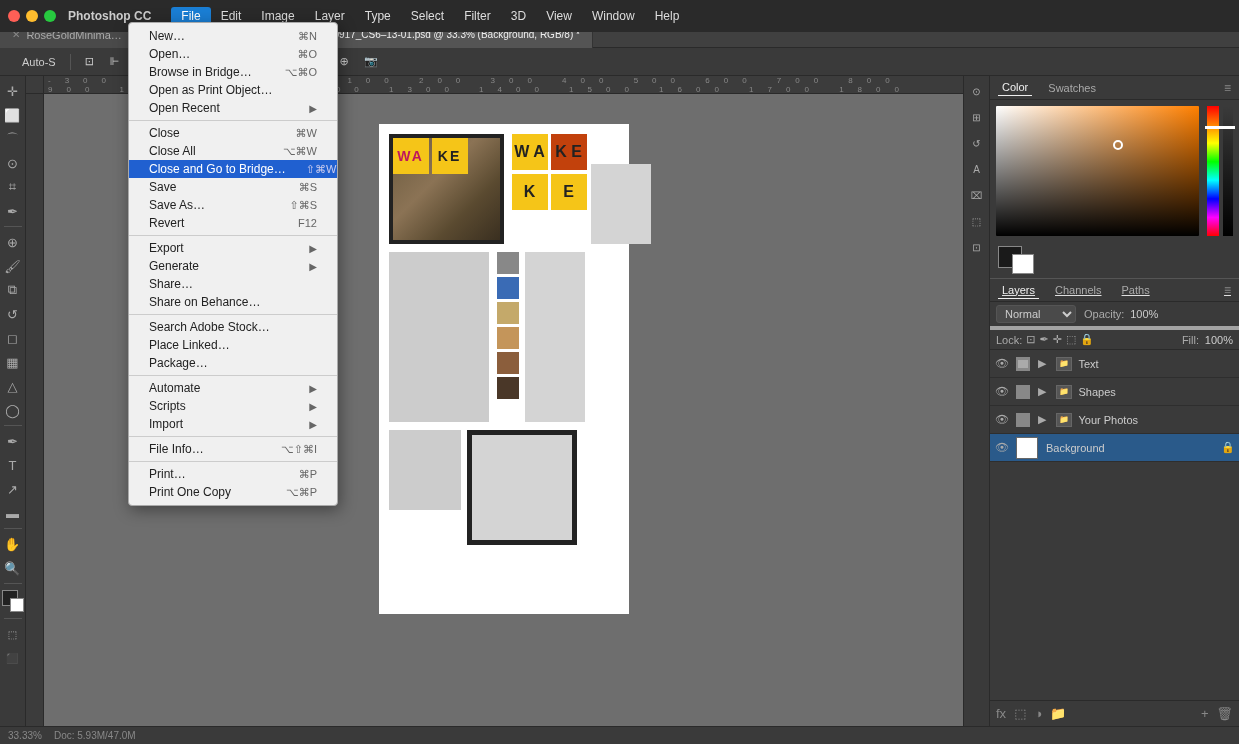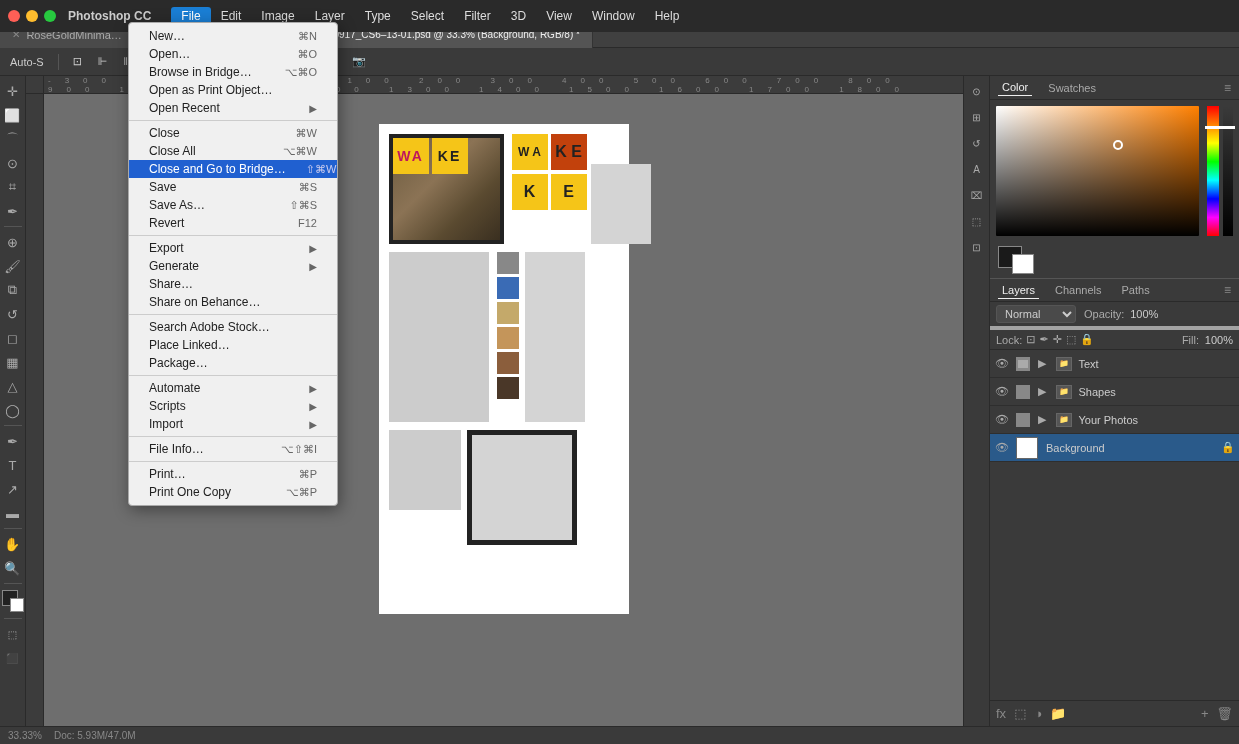--- a/index.html
+++ b/index.html
@@ -94,21 +94,21 @@
       background: #545454;
       color: #eee;
     }
 
     
     .toolbar {
       height: 28px;
       background: #3a3a3a;
       display: flex;
       align-items: center;
-      padding: 0 4px;
+      padding: 0 16px;
       gap: 4px;
       border-bottom: 1px solid #2a2a2a;
     }
     .toolbar-btn {
       padding: 2px 6px;
       font-size: 11px;
       color: #ccc;
       cursor: pointer;
       border-radius: 3px;
     }
@@ -291,20 +291,21 @@
     }
     .layers-header {
       height: 24px;
       background: #3a3a3a;
       display: flex;
       align-items: center;
       padding: 0 8px;
       border-bottom: 1px solid #2a2a2a;
       border-top: 1px solid #555;
       gap: 12px;
+      text-decoration: underline;
     }
     .layers-row {
       height: 28px;
       display: flex;
       align-items: center;
       padding: 0 4px;
       gap: 6px;
       border-bottom: 1px solid #2e2e2e;
       cursor: pointer;
     }
@@ -590,21 +591,21 @@
           <div style="display:flex;gap:3px;">
             <div style="width:36px;height:36px;background:#f5c518;display:flex;align-items:center;justify-content:center;font-weight:900;font-size:14px;color:#be185d;letter-spacing:2px">WA</div>
             <div style="width:36px;height:36px;background:#f5c518;display:flex;align-items:center;justify-content:center;font-weight:900;font-size:14px;color:#222;letter-spacing:2px">KE</div>
           </div>
         </div>
       </div>
             </div>
 
             <div style="display:flex;flex-direction:column;gap:4px;margin-left:4px;">
               <div style="display:grid;grid-template-columns:1fr 1fr;gap:3px;">
-                <div style="width:36px;height:36px;background:#f5c518;display:flex;align-items:center;justify-content:center;font-weight:700;font-size:12px;color:#222">W A</div>
+                <div style="width:36px;height:36px;background:#f5c518;display:flex;align-items:center;justify-content:center;font-weight:700;font-size:16px;color:#222">W A</div>
                 <div style="width:36px;height:36px;background:#c2410c;display:flex;align-items:center;justify-content:center;font-weight:700;font-size:16px;color:#222">K E</div>
               </div>
               <div style="display:grid;grid-template-columns:1fr 1fr;gap:3px;">
                 <div style="width:36px;height:36px;background:#f5c518;display:flex;align-items:center;justify-content:center;font-weight:700;font-size:16px;color:#222">K</div>
                 <div style="width:36px;height:36px;background:#f5c518;display:flex;align-items:center;justify-content:center;font-weight:700;font-size:16px;color:#222">E</div>
               </div>
             </div>
 
             <div style="width:60px;height:80px;background:#d4d4d4;margin-top:30px;flex-shrink:0"></div>
           </div>

